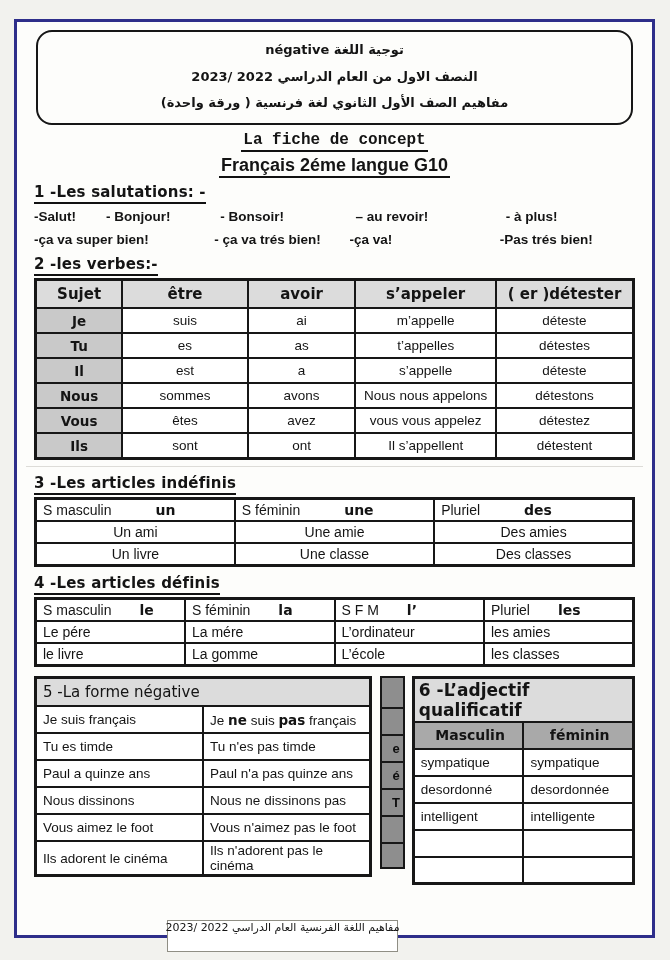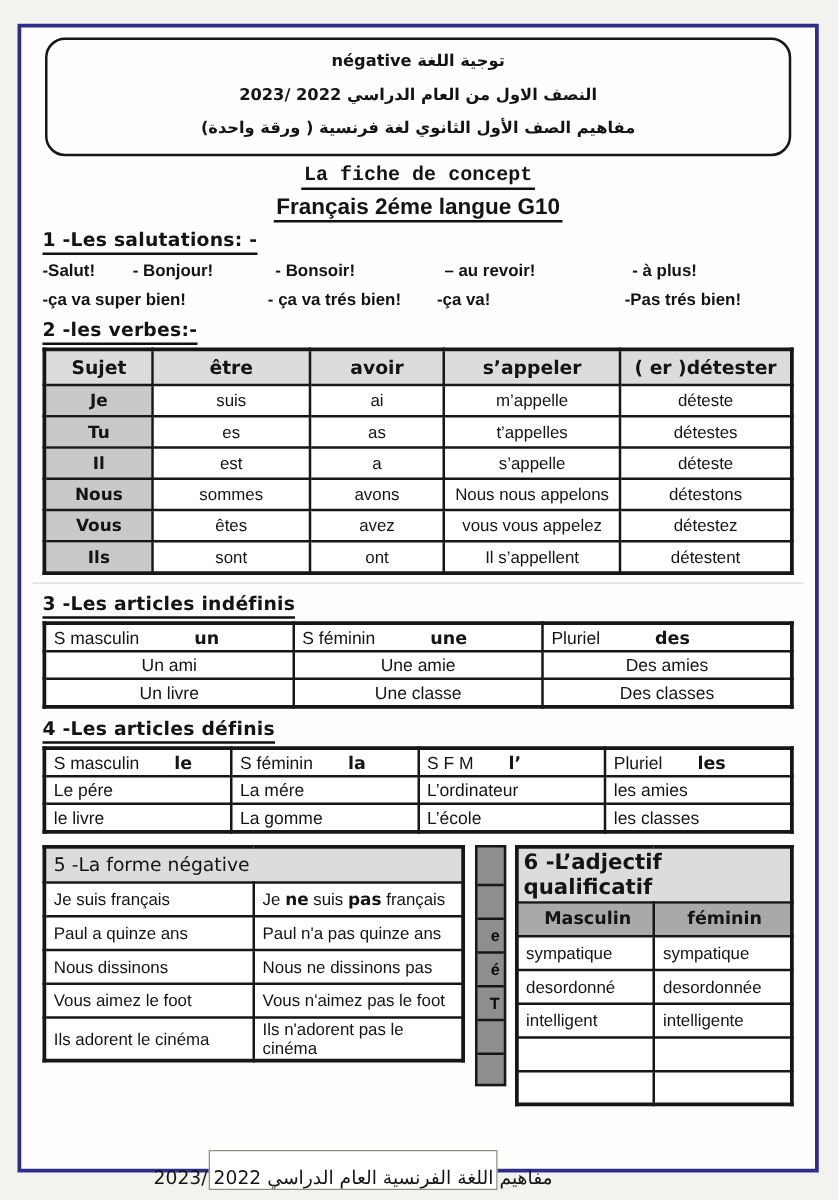--- a/index.html
+++ b/index.html
@@ -101,22 +101,22 @@
   .adj td.mf {
     background:var(--mf_header_bg,#a9a9a9);
     font-family:"DejaVu Sans", sans-serif; font-weight:800; font-size:14px;
     text-align:center; height:27px;margin-left:27px;
   }
 
   
   .footer-box {
     position:absolute; left:167px; top:920px; width:231px; height:32px;
     background:#ffffff; border:1.5px solid #8f8e84;
-    display:flex; align-items:flex-end; justify-content:center;
-    direction:rtl; font-family:"DejaVu Sans", sans-serif; font-size:15px;
+    display:flex; align-items:flex-start; justify-content:center;
+    direction:rtl; font-family:"DejaVu Sans", sans-serif; font-size:11px;
     z-index:3; white-space:nowrap;
   }
 </style>
 </head>
 <body>
 
 <div class="frame">
   <div class="content">
 
     <div class="hdr-box">
@@ -257,20 +257,24 @@
       <table class="t neg">
         <tbody>
         <tr>
           <td class="neg-head" colspan="2">5 -La forme négative</td>
         </tr>
         <tr>
           <td>Je suis français</td>
           <td><span>Je </span><b class="xb">ne</b><span> suis </span><b class="xb">pas</b><span> français</span></td>
         </tr>
         <tr>
+          <td>Tu es timde</td>
+          <td>Tu n'es pas timde</td>
+        </tr>
+        <tr>
           <td>Paul a quinze ans</td>
           <td>Paul n'a pas quinze ans</td>
         </tr>
         <tr>
           <td>Nous dissinons</td>
           <td>Nous ne dissinons pas</td>
         </tr>
         <tr>
           <td>Vous aimez le foot</td>
           <td>Vous n'aimez pas le foot</td>

